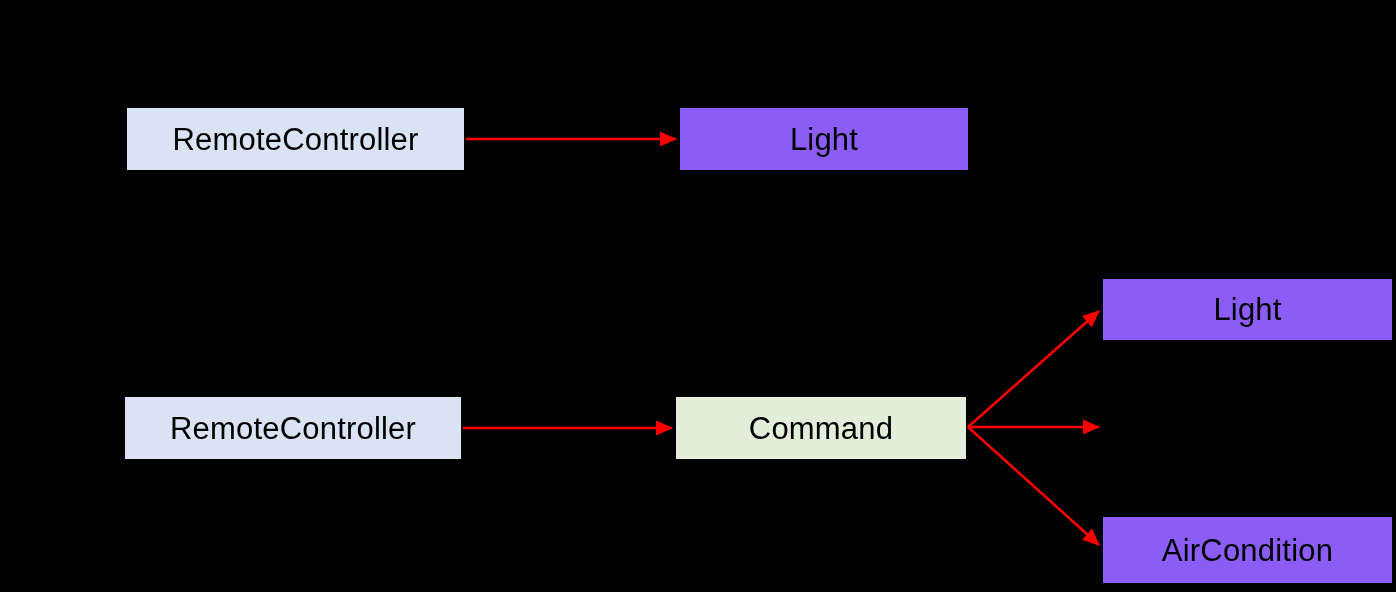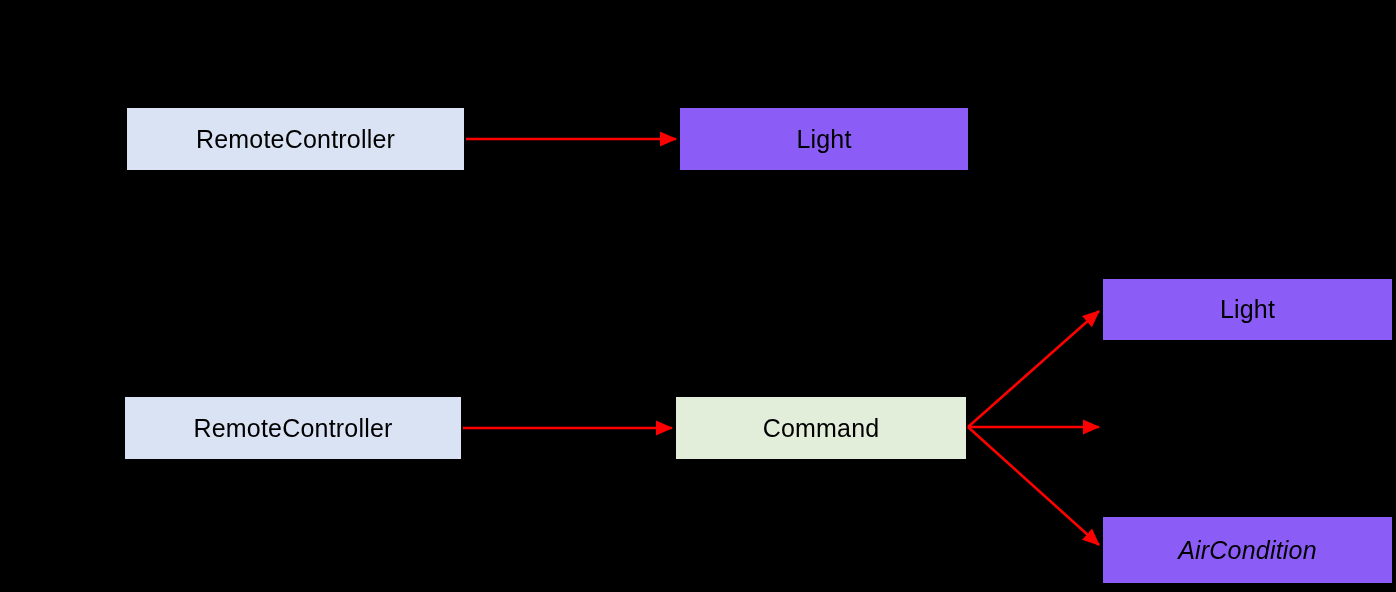--- a/index.html
+++ b/index.html
@@ -16,40 +16,40 @@
     overflow: hidden;
     font-family: "Liberation Sans", sans-serif;
   }
   .node {
     position: absolute;
     display: flex;
     align-items: center;
     justify-content: center;
     box-sizing: border-box;
     color: #000000;
-    font-size: 25px;
+    font-size: 31px;
     font-weight: 400;
     letter-spacing: 0.2px;
     line-height: 1;
     white-space: nowrap;
   }
   .node-controller { background: #dae3f3; }
   .node-receiver   { background: #8b5cf6; }
   .node-command    { background: #e2edda; }
 
   
   #node-top-controller { left: 127px; top: 108px; width: 337px; height: 62px; }
   #node-top-light      { left: 680px; top: 108px; width: 288px; height: 62px; }
 
   
   #node-bottom-controller { left: 125px; top: 397px; width: 336px; height: 62px; }
   #node-bottom-command    { left: 676px; top: 397px; width: 290px; height: 62px; }
   #node-bottom-light      { left: 1103px; top: 279px; width: 289px; height: 61px; }
   #node-bottom-tv         { left: 1103px; top: 397px; width: 289px; height: 62px; }
-  #node-bottom-aircon     { left: 1103px; top: 517px; width: 289px; height: 66px; font-style: italic; }
+  #node-bottom-aircon     { left: 1103px; top: 517px; width: 289px; height: 66px; }
 
   #edges {
     position: absolute;
     left: 0;
     top: 0;
     width: 1396px;
     height: 592px;
     pointer-events: none;
   }
 </style>

